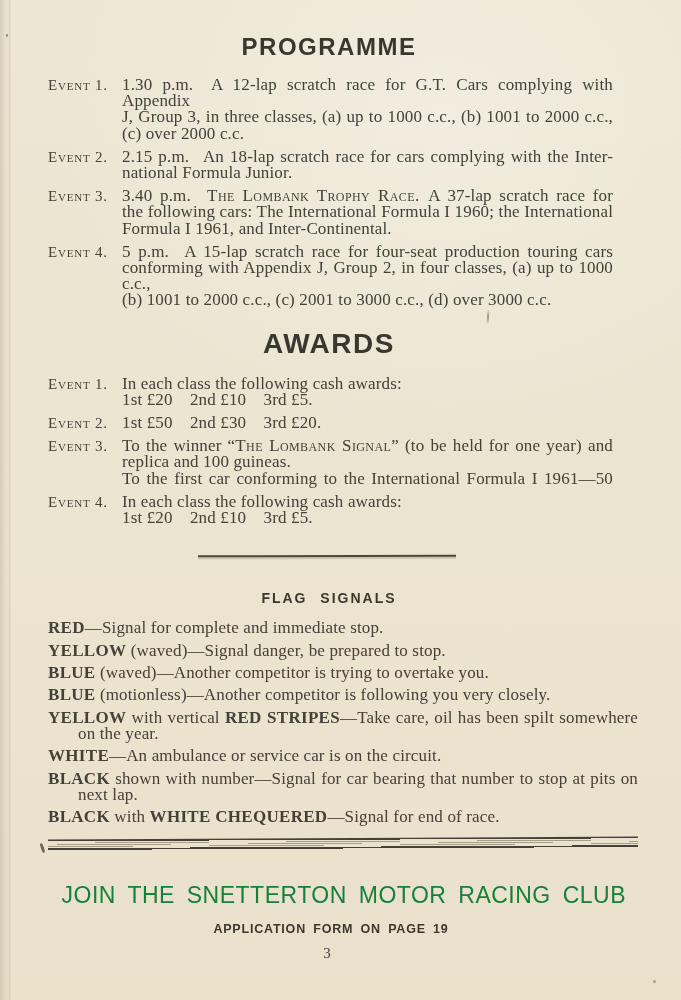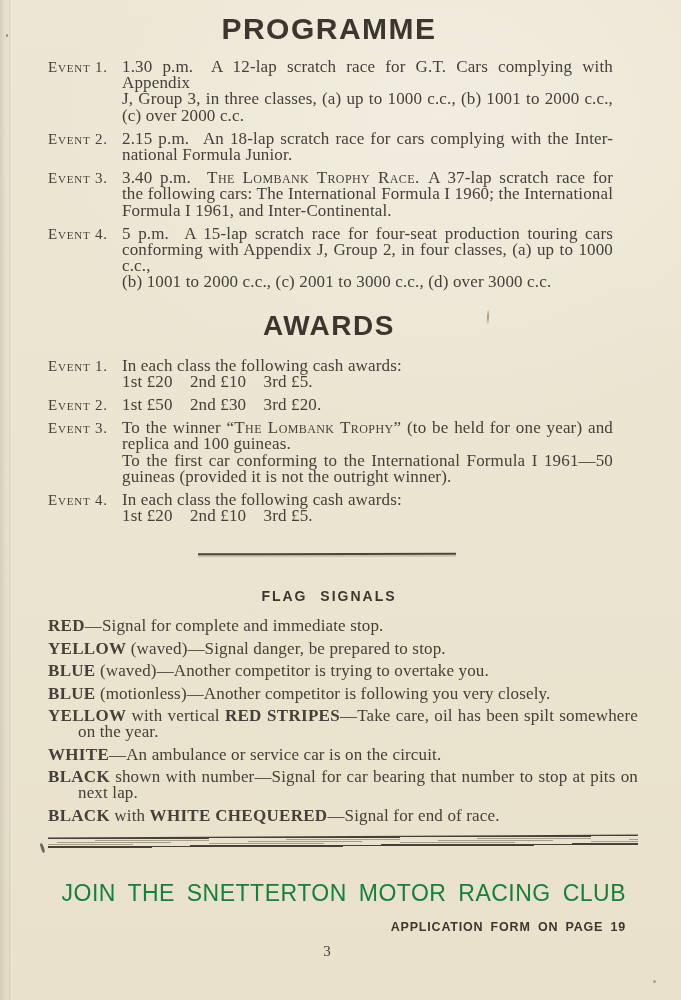--- a/index.html
+++ b/index.html
@@ -21,21 +21,21 @@
   .mark.inkblot{left:41px;top:843px;width:3px;height:10px;transform:rotate(-18deg);
     background:rgba(70,64,50,.75);border-radius:40% 60% 60% 40%;}
   .mark.speck1{left:6px;top:34px;width:2px;height:3px;background:rgba(85,78,60,.55);}
   .mark.speck2{left:653px;top:980px;width:3px;height:3px;background:rgba(110,100,78,.5);}
 
   .content{position:relative;margin-left:48px;width:590px;}
 
   
   .h-sans{font-family:"Liberation Sans","DejaVu Sans",sans-serif;font-weight:700;color:#3b372f;
     text-align:center;transform:translateX(-14px);}
-  .h-programme{font-size:30px;line-height:26px;letter-spacing:1.5px;margin:0;padding-top:16px;margin-bottom:17px;}
+  .h-programme{font-size:24px;line-height:26px;letter-spacing:1.5px;margin:0;padding-top:34px;margin-bottom:17px;}
   .h-awards{font-size:28px;line-height:30px;letter-spacing:1.5px;margin:20px 0 17px 0;}
   .h-flags{font-size:14px;line-height:17px;letter-spacing:2px;word-spacing:7px;margin:33px 0 13px 0;}
 
   
   .event-row{display:flex;margin-bottom:7px;padding-right:25px;}
   .event-label{flex:0 0 74px;font-variant:small-caps;letter-spacing:.8px;font-size:15px;line-height:16.2px;}
   .event-text{flex:1;min-width:0;}
   .ln{font-size:17px;line-height:16.2px;letter-spacing:.15px;}
   .ln.j{text-align:justify;text-align-last:justify;}
   .seg-sc{font-variant:small-caps;letter-spacing:.4px;}
@@ -58,21 +58,21 @@
       rgba(0,0,0,0) 5.6px,rgba(0,0,0,0) 6.8px,
       #a59e88 6.8px,#a59e88 7.4px,
       rgba(0,0,0,0) 7.4px,rgba(0,0,0,0) 8.7px,
       #45413a 8.7px,#45413a 10.5px,rgba(0,0,0,0) 10.5px);}
 
   .club-title{font-family:"Liberation Sans","DejaVu Sans",sans-serif;font-weight:400;
     font-size:23px;line-height:30px;letter-spacing:.5px;word-spacing:5px;color:#15803d;
     text-align:right;transform:translateX(-12px);margin-top:31px;}
   .club-sub{font-family:"Liberation Sans","DejaVu Sans",sans-serif;font-weight:700;
     font-size:12.5px;line-height:14px;letter-spacing:.8px;word-spacing:3px;color:#3b372f;
-    text-align:right;transform:translateX(-12px);margin-top:12px;}
+    text-align:center;transform:translateX(-12px);margin-top:12px;}
   .page-number{font-size:15px;line-height:16px;text-align:center;transform:translateX(-16px);margin-top:9px;}
 </style>
 </head>
 <body>
 
 <div class="crease"></div>
 <div class="mark scratch"></div>
 <div class="mark inkblot"></div>
 <div class="mark speck1"></div>
 <div class="mark speck2"></div>
@@ -127,24 +127,23 @@
     </div>
     <div class="event-row">
       <div class="event-label">Event 2.</div>
       <div class="event-text">
         <div class="ln"><span>1st £50  2nd £30  3rd £20.</span></div>
       </div>
     </div>
     <div class="event-row">
       <div class="event-label">Event 3.</div>
       <div class="event-text">
-        <div class="ln j"><span>To the winner “</span><span class="seg-sc">The Lombank Trophy</span><span>” (to be held for one year) and</span></div>
+        <div class="ln j"><span>To the winner “</span><span class="seg-sc">The Lombank Signal</span><span>” (to be held for one year) and</span></div>
         <div class="ln"><span>replica and 100 guineas.</span></div>
         <div class="ln j"><span>To the first car conforming to the International Formula I 1961—50</span></div>
-        <div class="ln"><span>guineas (provided it is not the outright winner).</span></div>
       </div>
     </div>
     <div class="event-row">
       <div class="event-label">Event 4.</div>
       <div class="event-text">
         <div class="ln"><span>In each class the following cash awards:</span></div>
         <div class="ln"><span>1st £20  2nd £10  3rd £5.</span></div>
       </div>
     </div>
   </div>

